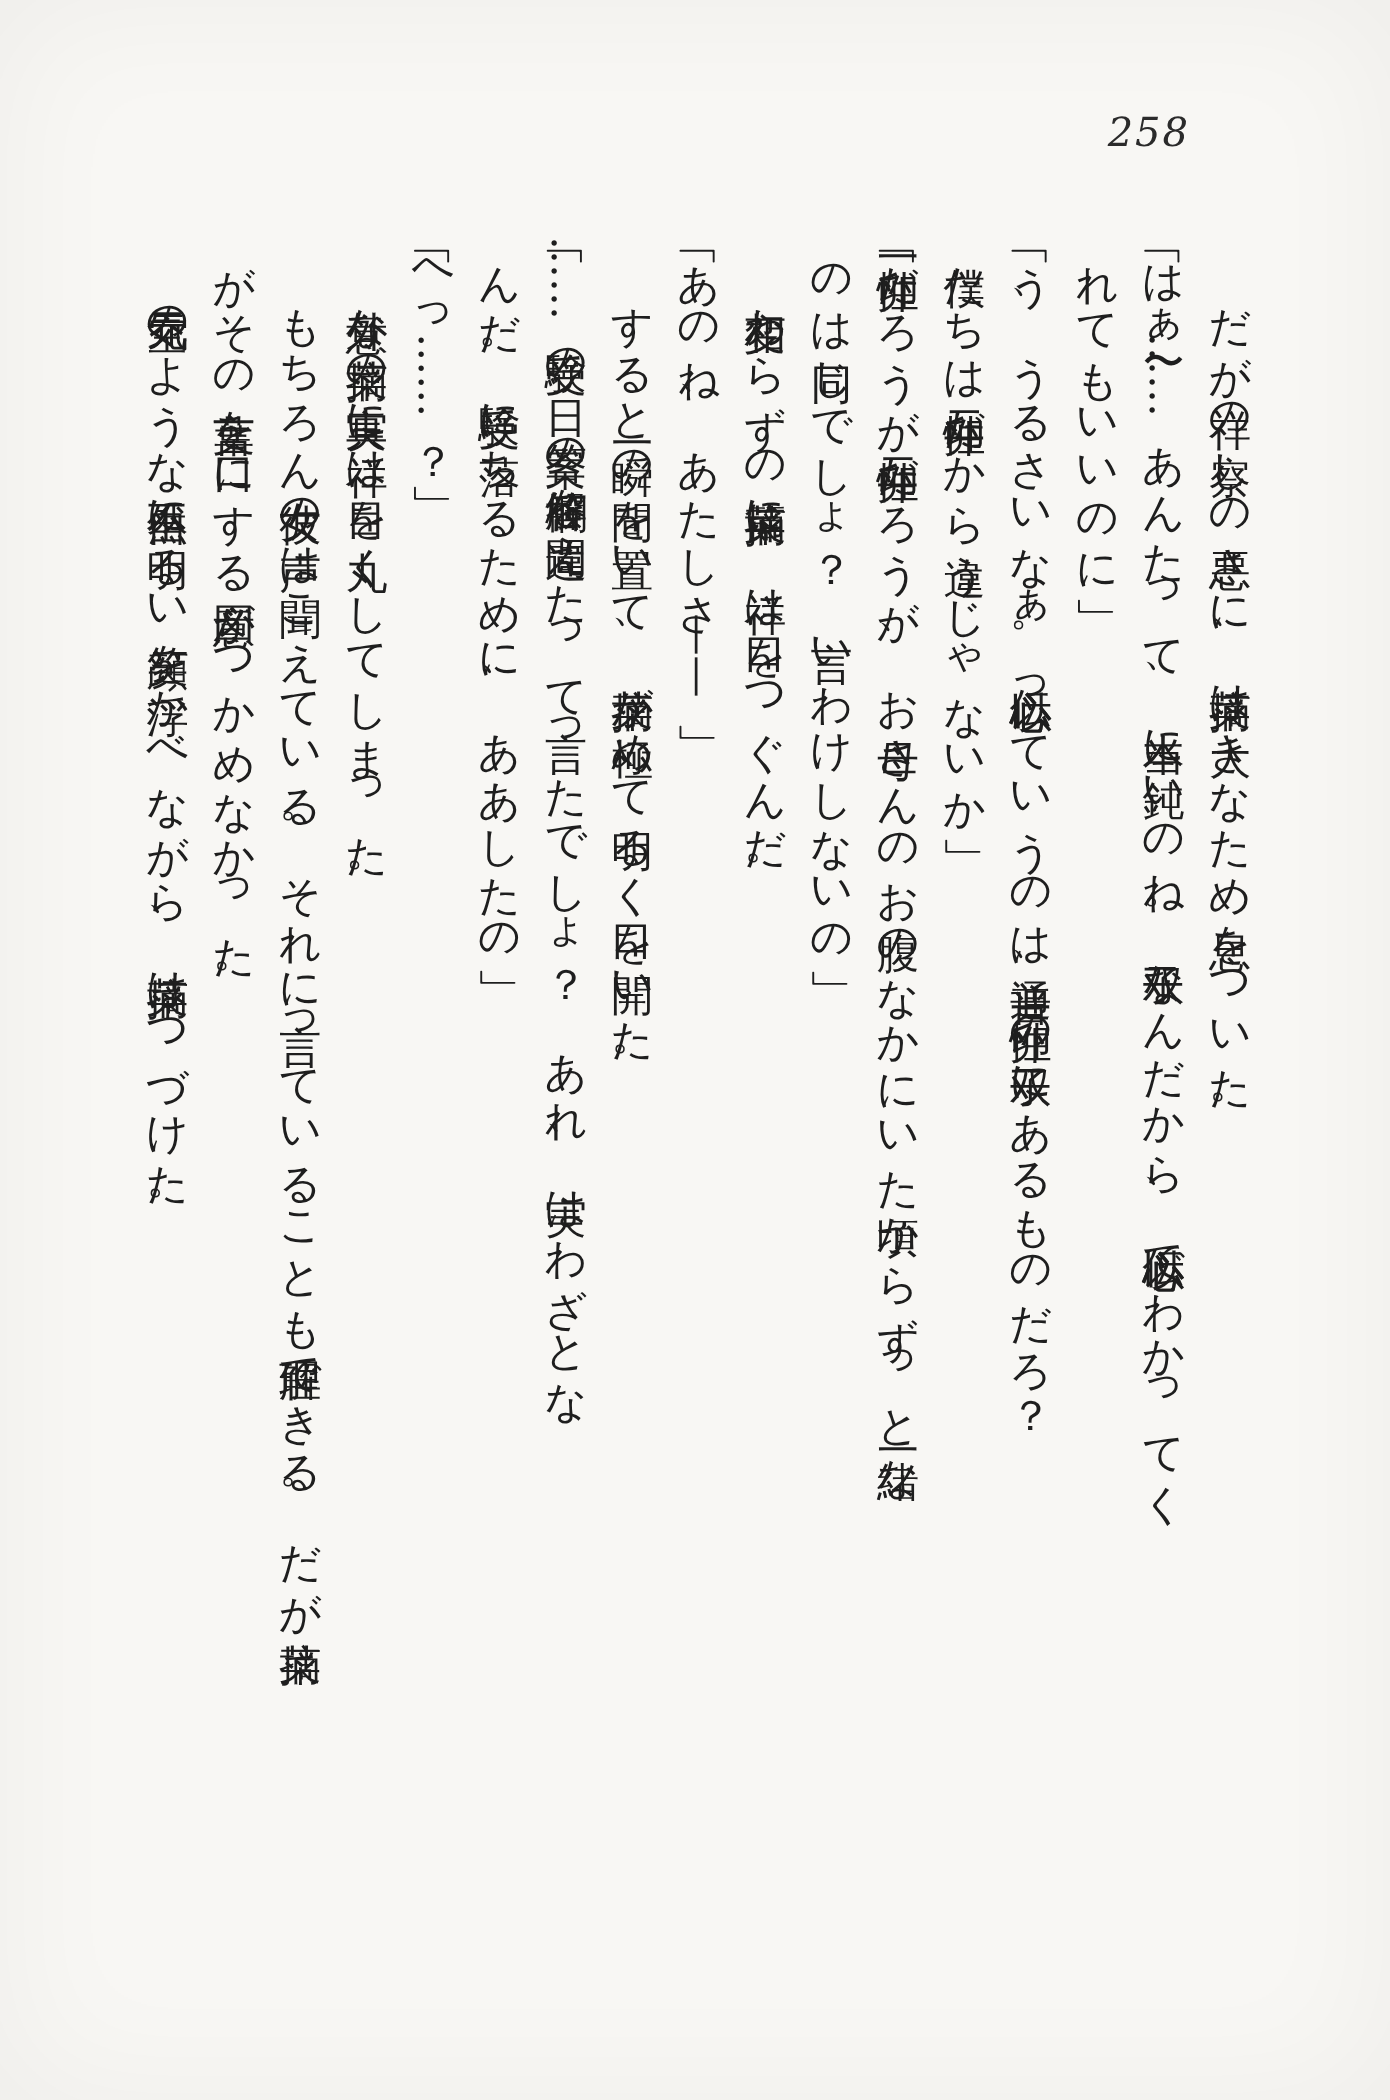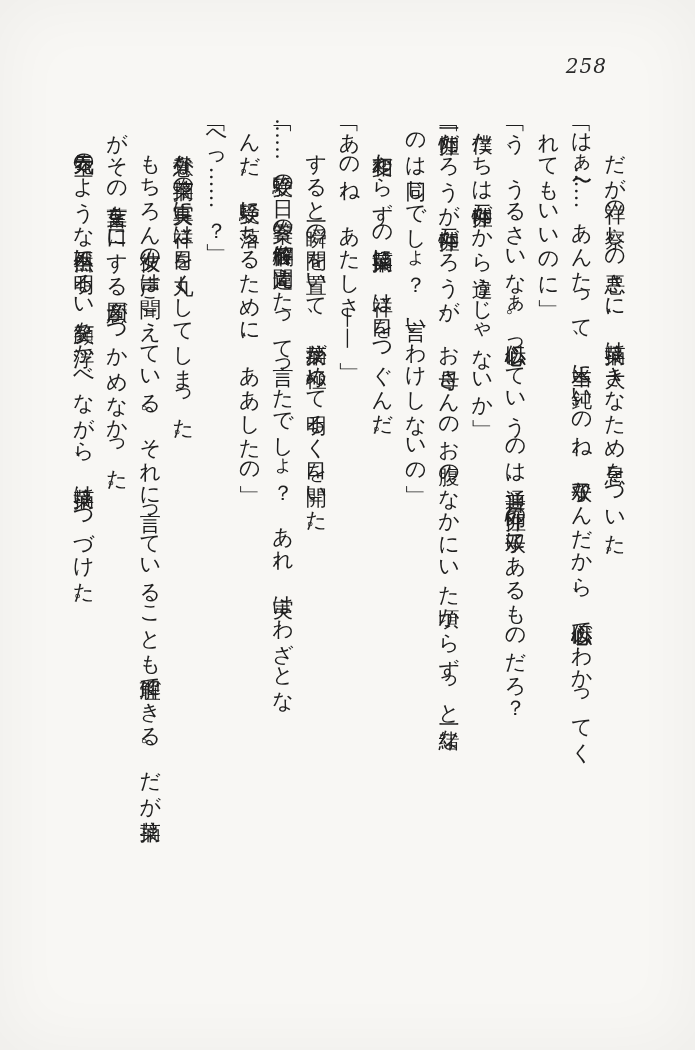--- a/index.html
+++ b/index.html
@@ -12,21 +12,21 @@
     width: 695px;
     height: 1050px;
     background: #f8f7f4;
     box-shadow: inset 0 0 70px rgba(0,0,0,0.045);
     overflow: hidden;
     font-family: "DejaVu Serif", serif;
   }
   .page-number {
     position: absolute;
     top: 54px;
-    right: 88px;
+    right: 100px;
     font-size: 20px;
     font-style: italic;
     letter-spacing: 1px;
     color: #2b2b2b;
     font-family: "DejaVu Serif", serif;
   }
   .text-block {
     position: absolute;
     top: 118px;
     right: 64px;

